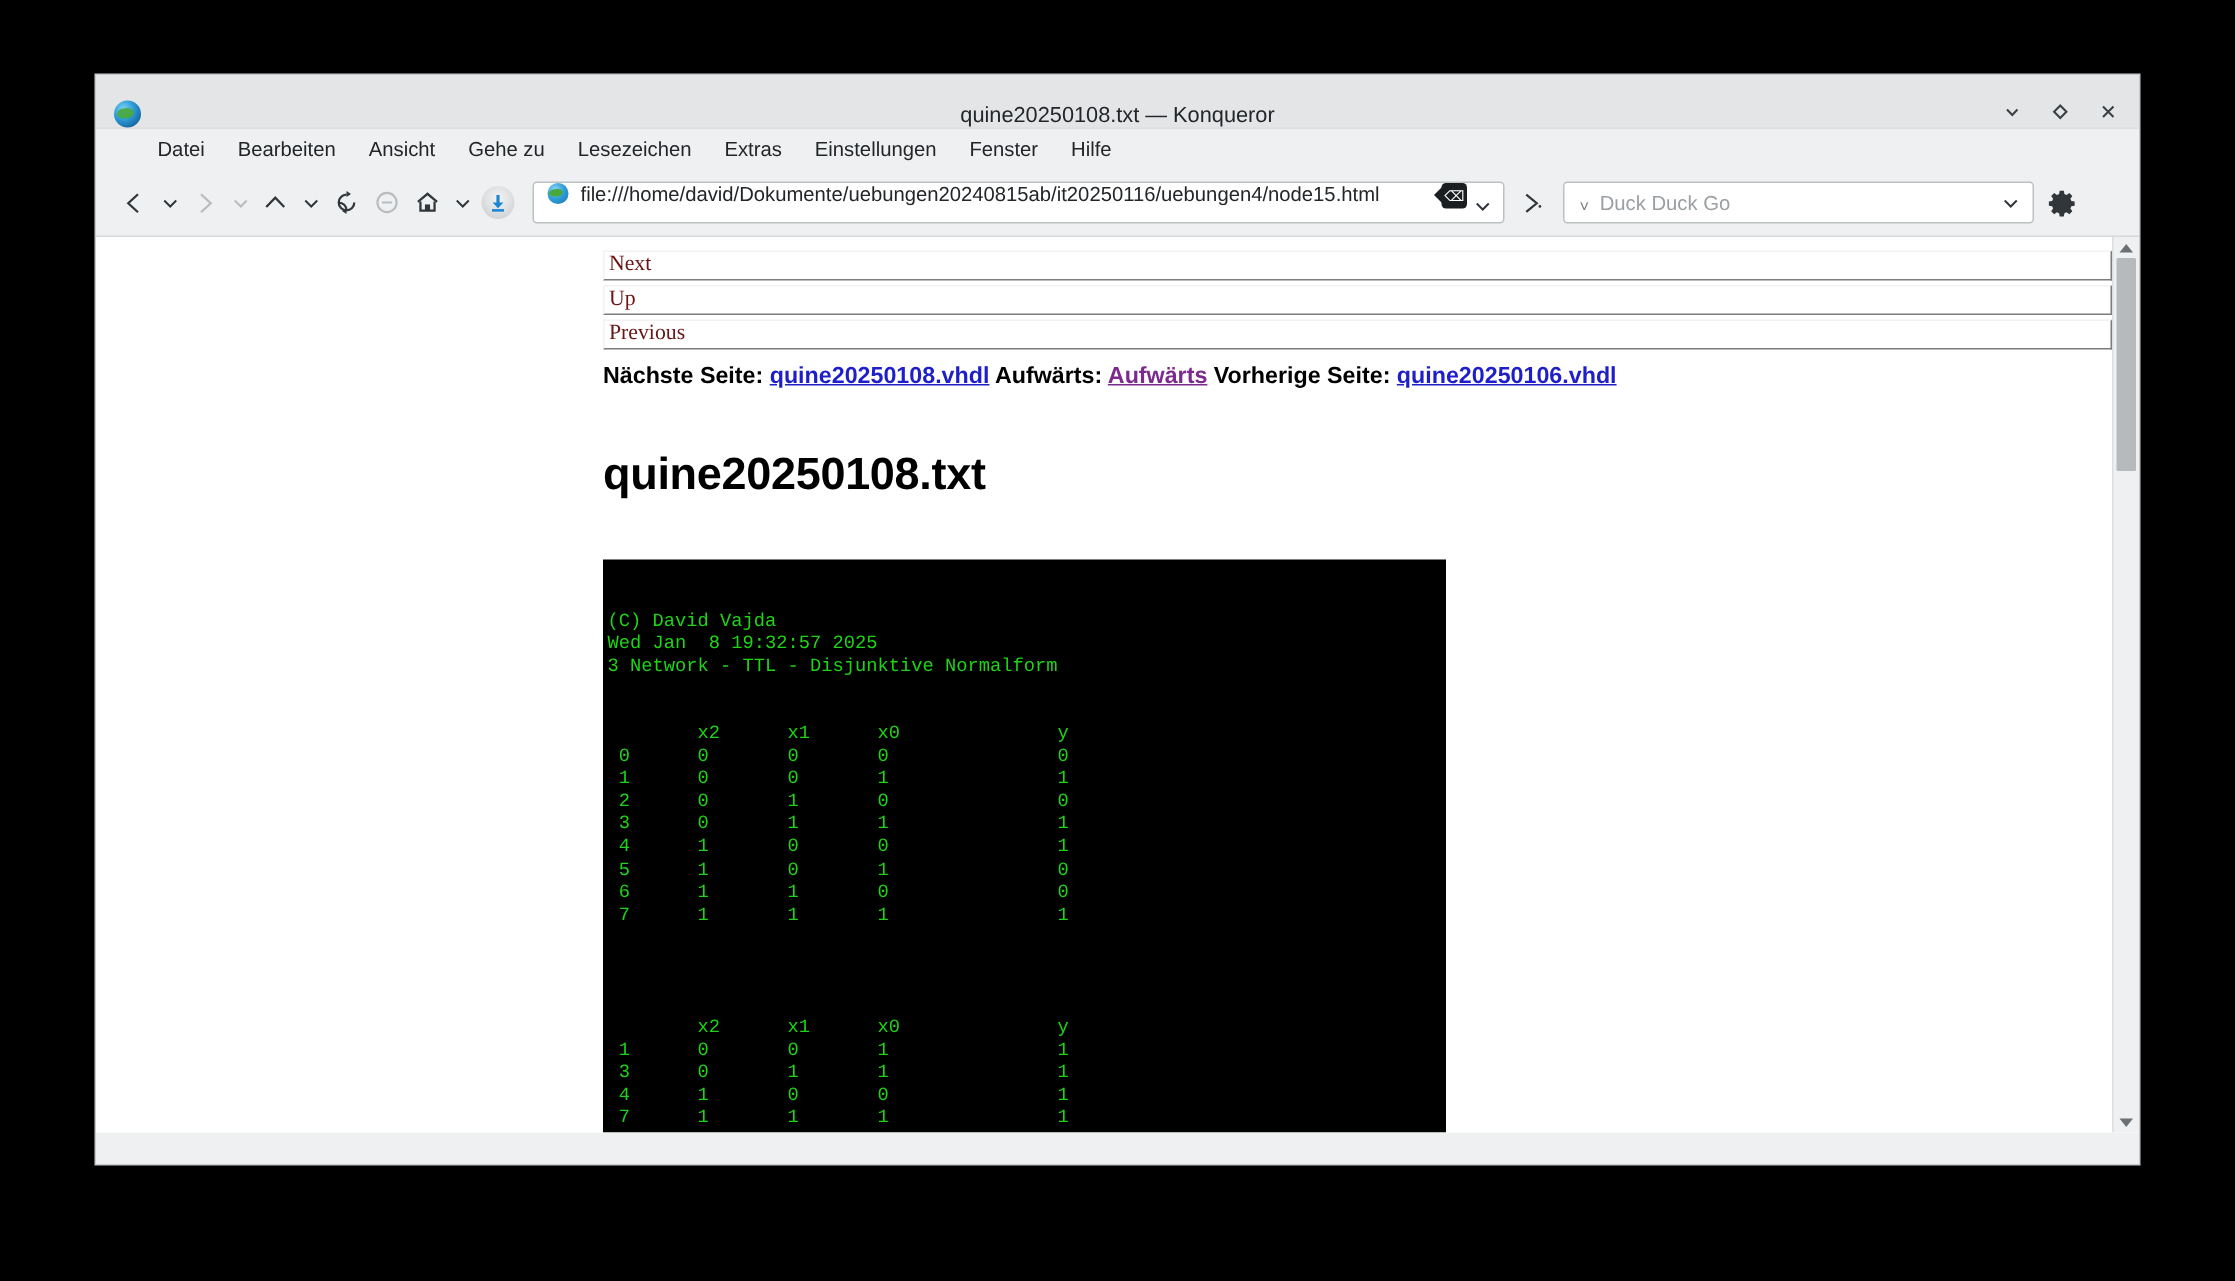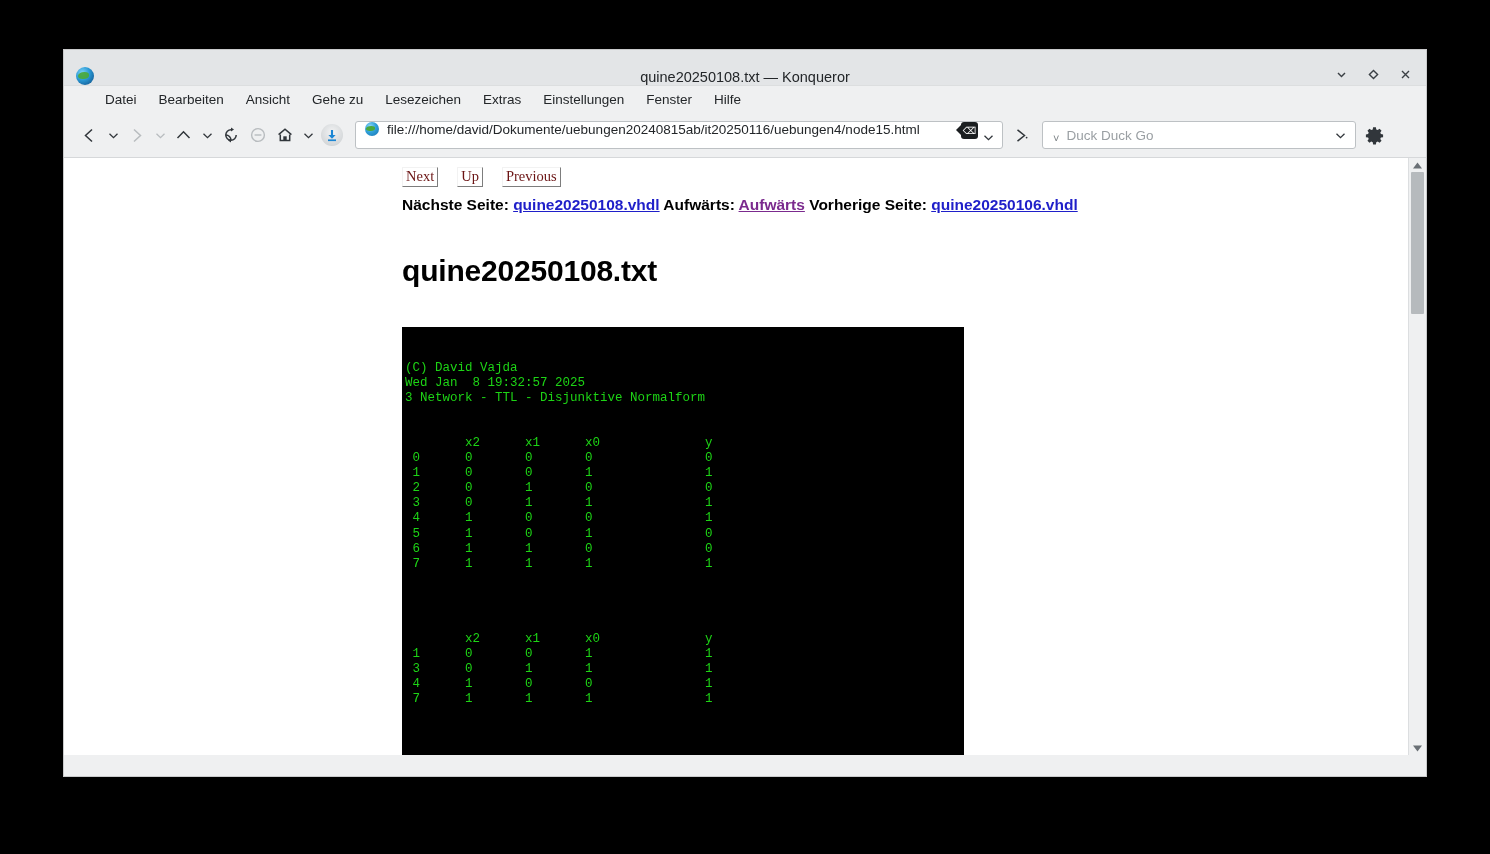--- a/index.html
+++ b/index.html
@@ -251,22 +251,23 @@
     overflow: hidden;
     position: relative;
     padding-left: 338px;
     padding-top: 9px;
     box-sizing: border-box;
   }
 
   
   #navpanel {
     display: flex;
-    gap: 19px;
+    gap: 3px;
     margin-bottom: 9px;
+    flex-direction: column;
   }
   .navbtn {
     border: 1px solid;
     border-color: #f2f2f2 #7d7d7d #7d7d7d #f2f2f2;
     background: #ffffff;
     color: #6b1414;
     font-family: "Liberation Serif", serif;
     font-size: 14.5px;
     line-height: 15px;
     padding: 1px 3px 2px 3px;

